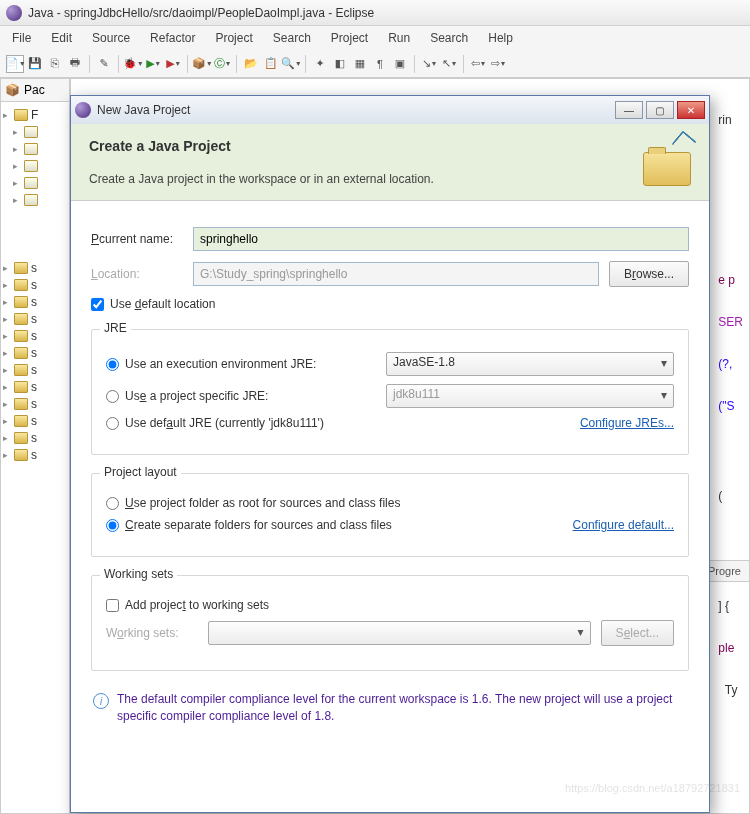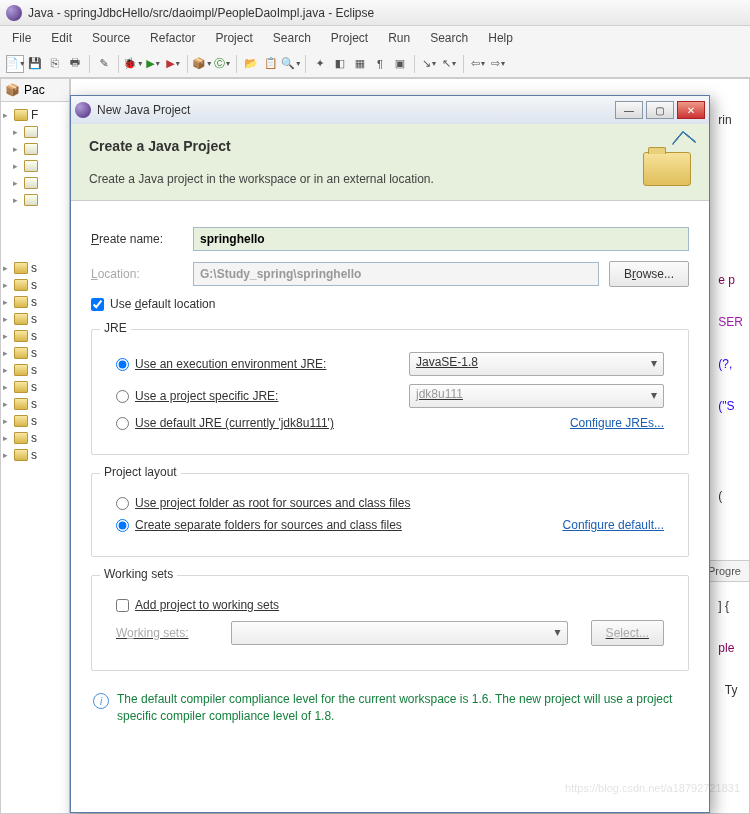--- a/index.html
+++ b/index.html
@@ -49,40 +49,40 @@
 .banner-icon { width: 58px; height: 48px; position: relative; }
 .folder { width: 48px; height: 34px; background: linear-gradient(#f7e29a,#e0be5a); border: 1px solid #b89638; border-radius: 3px; position: absolute; bottom: 0; right: 0; }
 .folder::before { content:""; position:absolute; top:-6px; left:4px; width:16px; height:6px; background:#e9d07a; border:1px solid #b89638; border-bottom:none; border-radius:2px 2px 0 0; }
 .arrow { position: absolute; top: -4px; right: -2px; width: 18px; height: 18px; border: 2px solid #3a7aa8; border-right: none; border-bottom: none; transform: rotate(40deg); border-radius: 2px; }
 
 .dlg-body { flex: 1; padding: 16px 20px; overflow: auto; color: #333; }
 .form-row { display: flex; align-items: center; margin: 10px 0; gap: 10px; }
 .form-label { min-width: 92px; color: #333; }
 .form-label.disabled { color: #aaa; }
 .underline { text-decoration: underline; }
-.text-input { flex: 1; height: 24px; border: 1px solid #a4b8cc; padding: 2px 6px; background: #fff; font-weight: bold; }
+.text-input { flex: 1; height: 24px; border: 1px solid #a4b8cc; padding: 2px 6px; background: #fff; }
 .text-input.highlight { background: #e6f0dc; }
 .text-input:disabled { background: #f4f4f4; color: #999; }
 .btn { height: 26px; padding: 0 14px; background: linear-gradient(#fbfbfb,#e8e8e8); border: 1px solid #aaa; border-radius: 2px; color: #333; }
 .btn:disabled { color: #aaa; }
 .checkbox, .radio { display: inline-flex; align-items: center; gap: 6px; cursor: default; }
 .checkbox input, .radio input { width: 13px; height: 13px; }
 
 .groupbox { border: 1px solid #d8d8d8; border-radius: 2px; margin: 18px 0 0 0; padding: 14px 14px 16px 14px; position: relative; }
 .groupbox .legend { position: absolute; top: -9px; left: 8px; background: #fff; padding: 0 4px; color: #333; }
-.grp-row { display: flex; align-items: center; margin: 8px 10px; gap: 23px; text-decoration: underline; }
+.grp-row { display: flex; align-items: center; margin: 8px 0; gap: 10px; }
 .grp-row .radio { width: 270px; }
 .select { flex: 1; height: 24px; border: 1px solid #aaa; background: linear-gradient(#fdfdfd,#ececec); padding: 2px 22px 2px 6px; position: relative; border-radius: 2px; }
 .select.disabled { color: #999; }
 .select::after { content: "▾"; position: absolute; right: 6px; top: 3px; color: #555; }
 .link { color: #1a5fb4; text-decoration: underline; margin-left: auto; cursor: pointer; }
 
 .info-row { display: flex; gap: 8px; margin-top: 20px; padding: 0 2px; }
 .info-icon { width: 16px; height: 16px; border-radius: 50%; border: 1px solid #4a90d9; color: #4a90d9; display: flex; align-items: center; justify-content: center; font-size: 10px; font-style: italic; flex-shrink: 0; margin-top:2px;}
-.info-text { color: #15803d; line-height: 1.4; }
+.info-text { color: #4c1d95; line-height: 1.4; }
 
 .watermark { position: absolute; bottom: 20px; right: 10px; color: rgba(0,0,0,0.12); font-size: 11px; }
 </style>
 </head>
 <body>
 
 <div class="main-title-bar">
   <span class="icon"></span>
   <span class="title">Java - springJdbcHello/src/daoimpl/PeopleDaoImpl.java - Eclipse</span>
 </div>
@@ -262,21 +262,21 @@
       <p>Create a Java project in the workspace or in an external location.</p>
     </div>
     <div class="banner-icon">
       <div class="folder"></div>
       <div class="arrow"></div>
     </div>
   </div>
 
   <div class="dlg-body">
     <div class="form-row">
-      <label class="form-label"><span class="underline">P</span><span>reate name:</span></label>
+      <label class="form-label"><span class="underline">P</span><span>current name:</span></label>
       <input class="text-input highlight" value="springhello" style="">
     </div>
 
     <div class="form-row">
       <label class="form-label disabled"><span class="underline">L</span>ocation:</label>
       <input class="text-input" disabled="" value="G:\Study_spring\springhello" style="">
       <button class="btn">B<span class="underline">r</span>owse...</button>
     </div>
 
     <div class="form-row">

